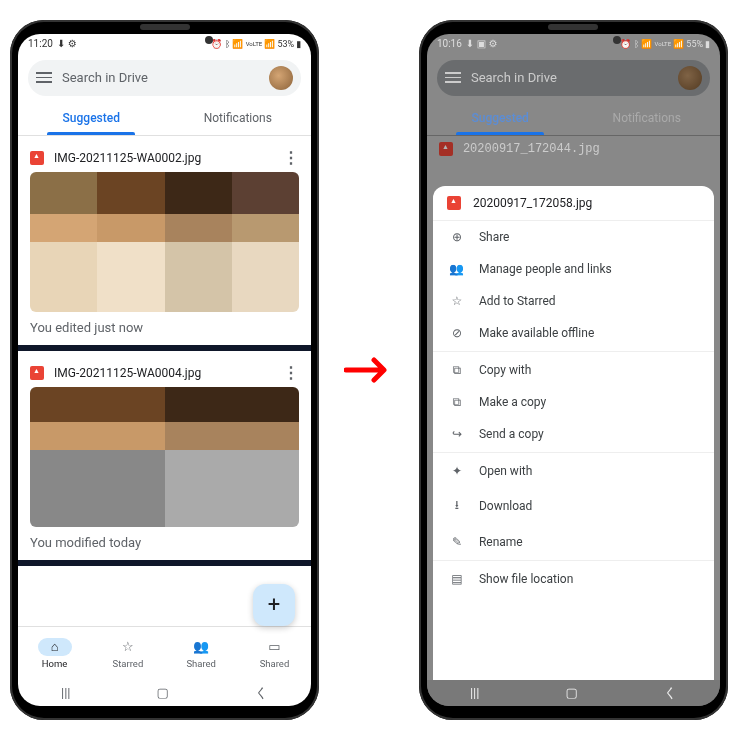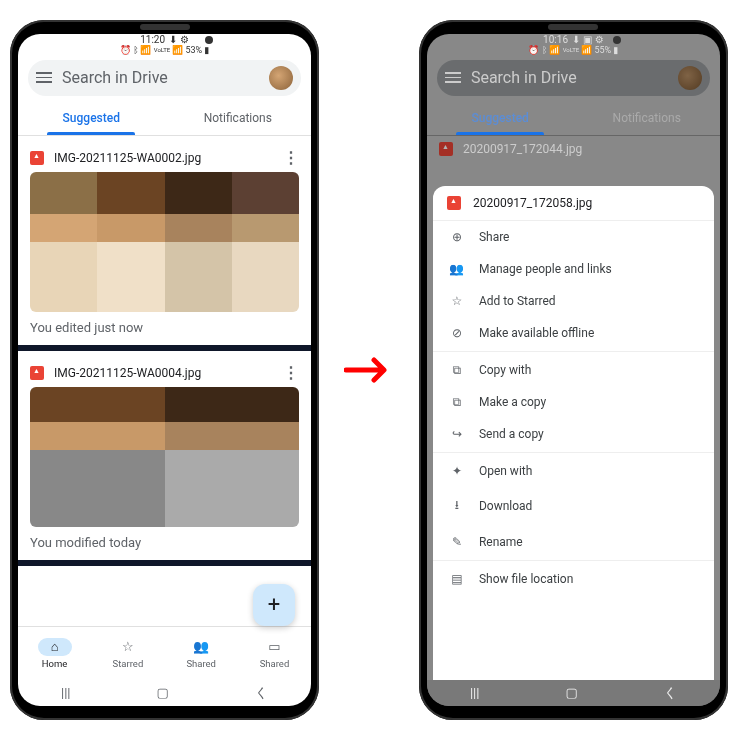--- a/index.html
+++ b/index.html
@@ -49,38 +49,37 @@
     position: relative;
     display: flex; flex-direction: column;
   }
   
   .status-bar {
     height: 20px;
     display: flex; align-items: center;
     padding: 0 10px;
     font-size: 10px;
     color: #333;
-    flex-direction: column;
   }
   .status-left { flex: 1; display: flex; gap: 4px; align-items: center; }
   .status-right { display: flex; gap: 2px; align-items: center; }
   .status-right span { font-size: 9px; }
   
   .search-bar {
     margin: 6px 10px;
     height: 36px;
     background: #f1f3f4;
     border-radius: 18px;
     display: flex; align-items: center;
     padding: 0 8px;
     gap: 10px;
   }
   .hamburger { width: 16px; display: flex; flex-direction: column; gap: 3px; }
   .hamburger span { height: 1.5px; background: #5f6368; }
-  .search-text { flex: 1; color: #5f6368; font-size: 16px; }
+  .search-text { flex: 1; color: #5f6368; font-size: 13px; }
   .avatar { width: 24px; height: 24px; border-radius: 50%;
     background: radial-gradient(circle at 40% 40%, #d4a574, #8b6239); }
   
   .tabs {
     display: flex; height: 34px;
     border-bottom: 1px solid #e0e0e0;
   }
   .tab { flex: 1; display: flex; align-items: center; justify-content: center;
     font-size: 12px; color: #5f6368; position: relative; }
   .tab.active { color: #1a73e8; font-weight: 500; }
@@ -133,21 +132,21 @@
   .sheet-header { padding: 10px 14px; border-bottom: 1px solid #eee;
     display: flex; gap: 12px; align-items: center; }
   .sheet-list { flex:1; overflow:auto; }
   .sheet-item {
     display: flex; align-items: center; gap: 14px;
     padding: 9px 16px; font-size: 12px; color: #3c4043;
   }
   .sheet-item .menu-icon { width: 16px; text-align: center; color: #5f6368; }
   .sheet-sep { height: 1px; background: #eee; margin: 2px 0; }
   .dim-row { padding: 6px 12px; display: flex; gap: 10px; align-items: center; }
-  .dim-row .file-name { color: #555; }
+  .dim-row .file-name { color: #555; font-family: Liberation Mono, monospace; }
   .sys-nav-overlay { position:absolute; left:0; right:0; bottom:0; height:26px;
     background: rgba(120,120,120,.9); display:flex; justify-content:space-around; align-items:center;
     color:#eee; font-size:13px; }
 </style>
 </head>
 <body>
 
 <div class="phone">
   <div class="screen">
     <div class="status-bar">

